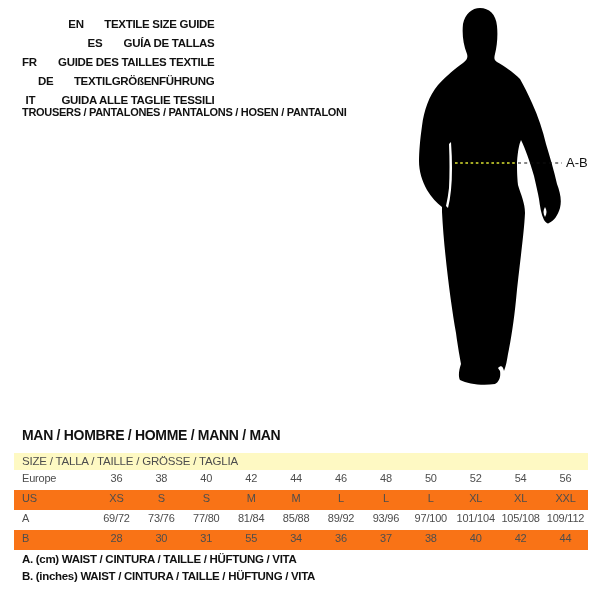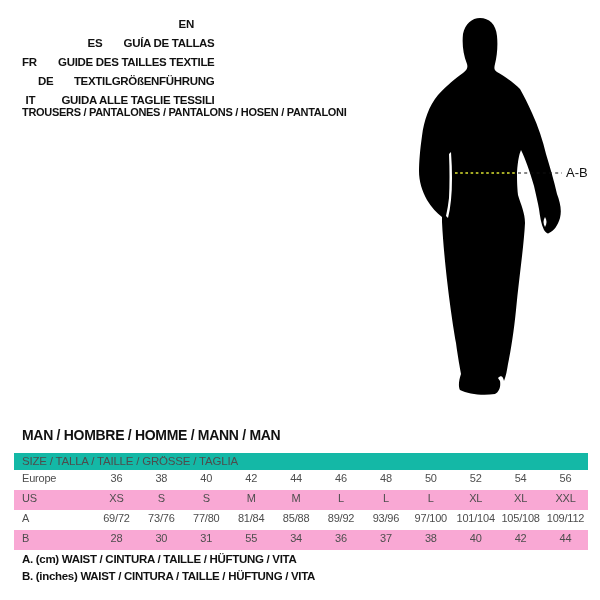--- a/index.html
+++ b/index.html
@@ -25,60 +25,61 @@
   }
 
   
   .category-title {
     position: absolute; left: 22px; top: 106px;
     font-size: 11px; font-weight: bold; letter-spacing: -0.3px; white-space: nowrap;
   }
 
   
   .figure-wrap {
-    position: absolute; left: 410px; top: 10px; width: 190px; height: 400px;
+    position: absolute; left: 410px; top: 0; width: 190px; height: 400px;
   }
   .figure-wrap svg { display: block; width: 190px; height: 400px; }
   .ab-label { font-family: "Liberation Sans", sans-serif; font-size: 13px; fill: #111111; }
 
   
   .section-title {
     position: absolute; left: 22px; top: 427px;
     font-size: 14px; font-weight: bold; letter-spacing: -0.3px; white-space: nowrap;
   }
 
   
   .size-table {
     position: absolute; left: 14px; top: 453px; width: 574px;
     font-size: 11px; color: #4d4d4d; letter-spacing: -0.2px;
   }
   .table-header {
-    height: 17px; line-height: 17px; background: #14b8a6;
+    height: 17px; line-height: 17px; background: #fef9c3;
     padding-left: 8px; font-size: 11.5px;
   }
   .table-row { display: flex; height: 20px; line-height: 16px; }
-  .table-row.striped { background: #f9a8d4; }
+  .table-row.striped { background: #f97316; }
   .cell-label { width: 80px; padding-left: 8px; }
   .cell-value { flex: 1 1 0; text-align: center; white-space: nowrap; }
 
   
   .footnotes {
     position: absolute; left: 22px; top: 551px;
   }
   .footnote {
     font-size: 11.5px; font-weight: bold; letter-spacing: -0.3px;
     height: 17px; line-height: 17px; white-space: nowrap;
   }
 </style>
 </head>
 <body>
 
 <div class="legend">
   <div class="legend-row">
     <span class="legend-code">EN</span>
+    <span class="legend-title">TEXTILE SIZE GUIDE</span>
   </div>
   <div class="legend-row">
     <span class="legend-code">ES</span>
     <span class="legend-title">GUÍA DE TALLAS</span>
   </div>
   <div class="legend-row">
     <span class="legend-code">FR</span>
     <span class="legend-title">GUIDE DES TAILLES TEXTILE</span>
   </div>
   <div class="legend-row">

